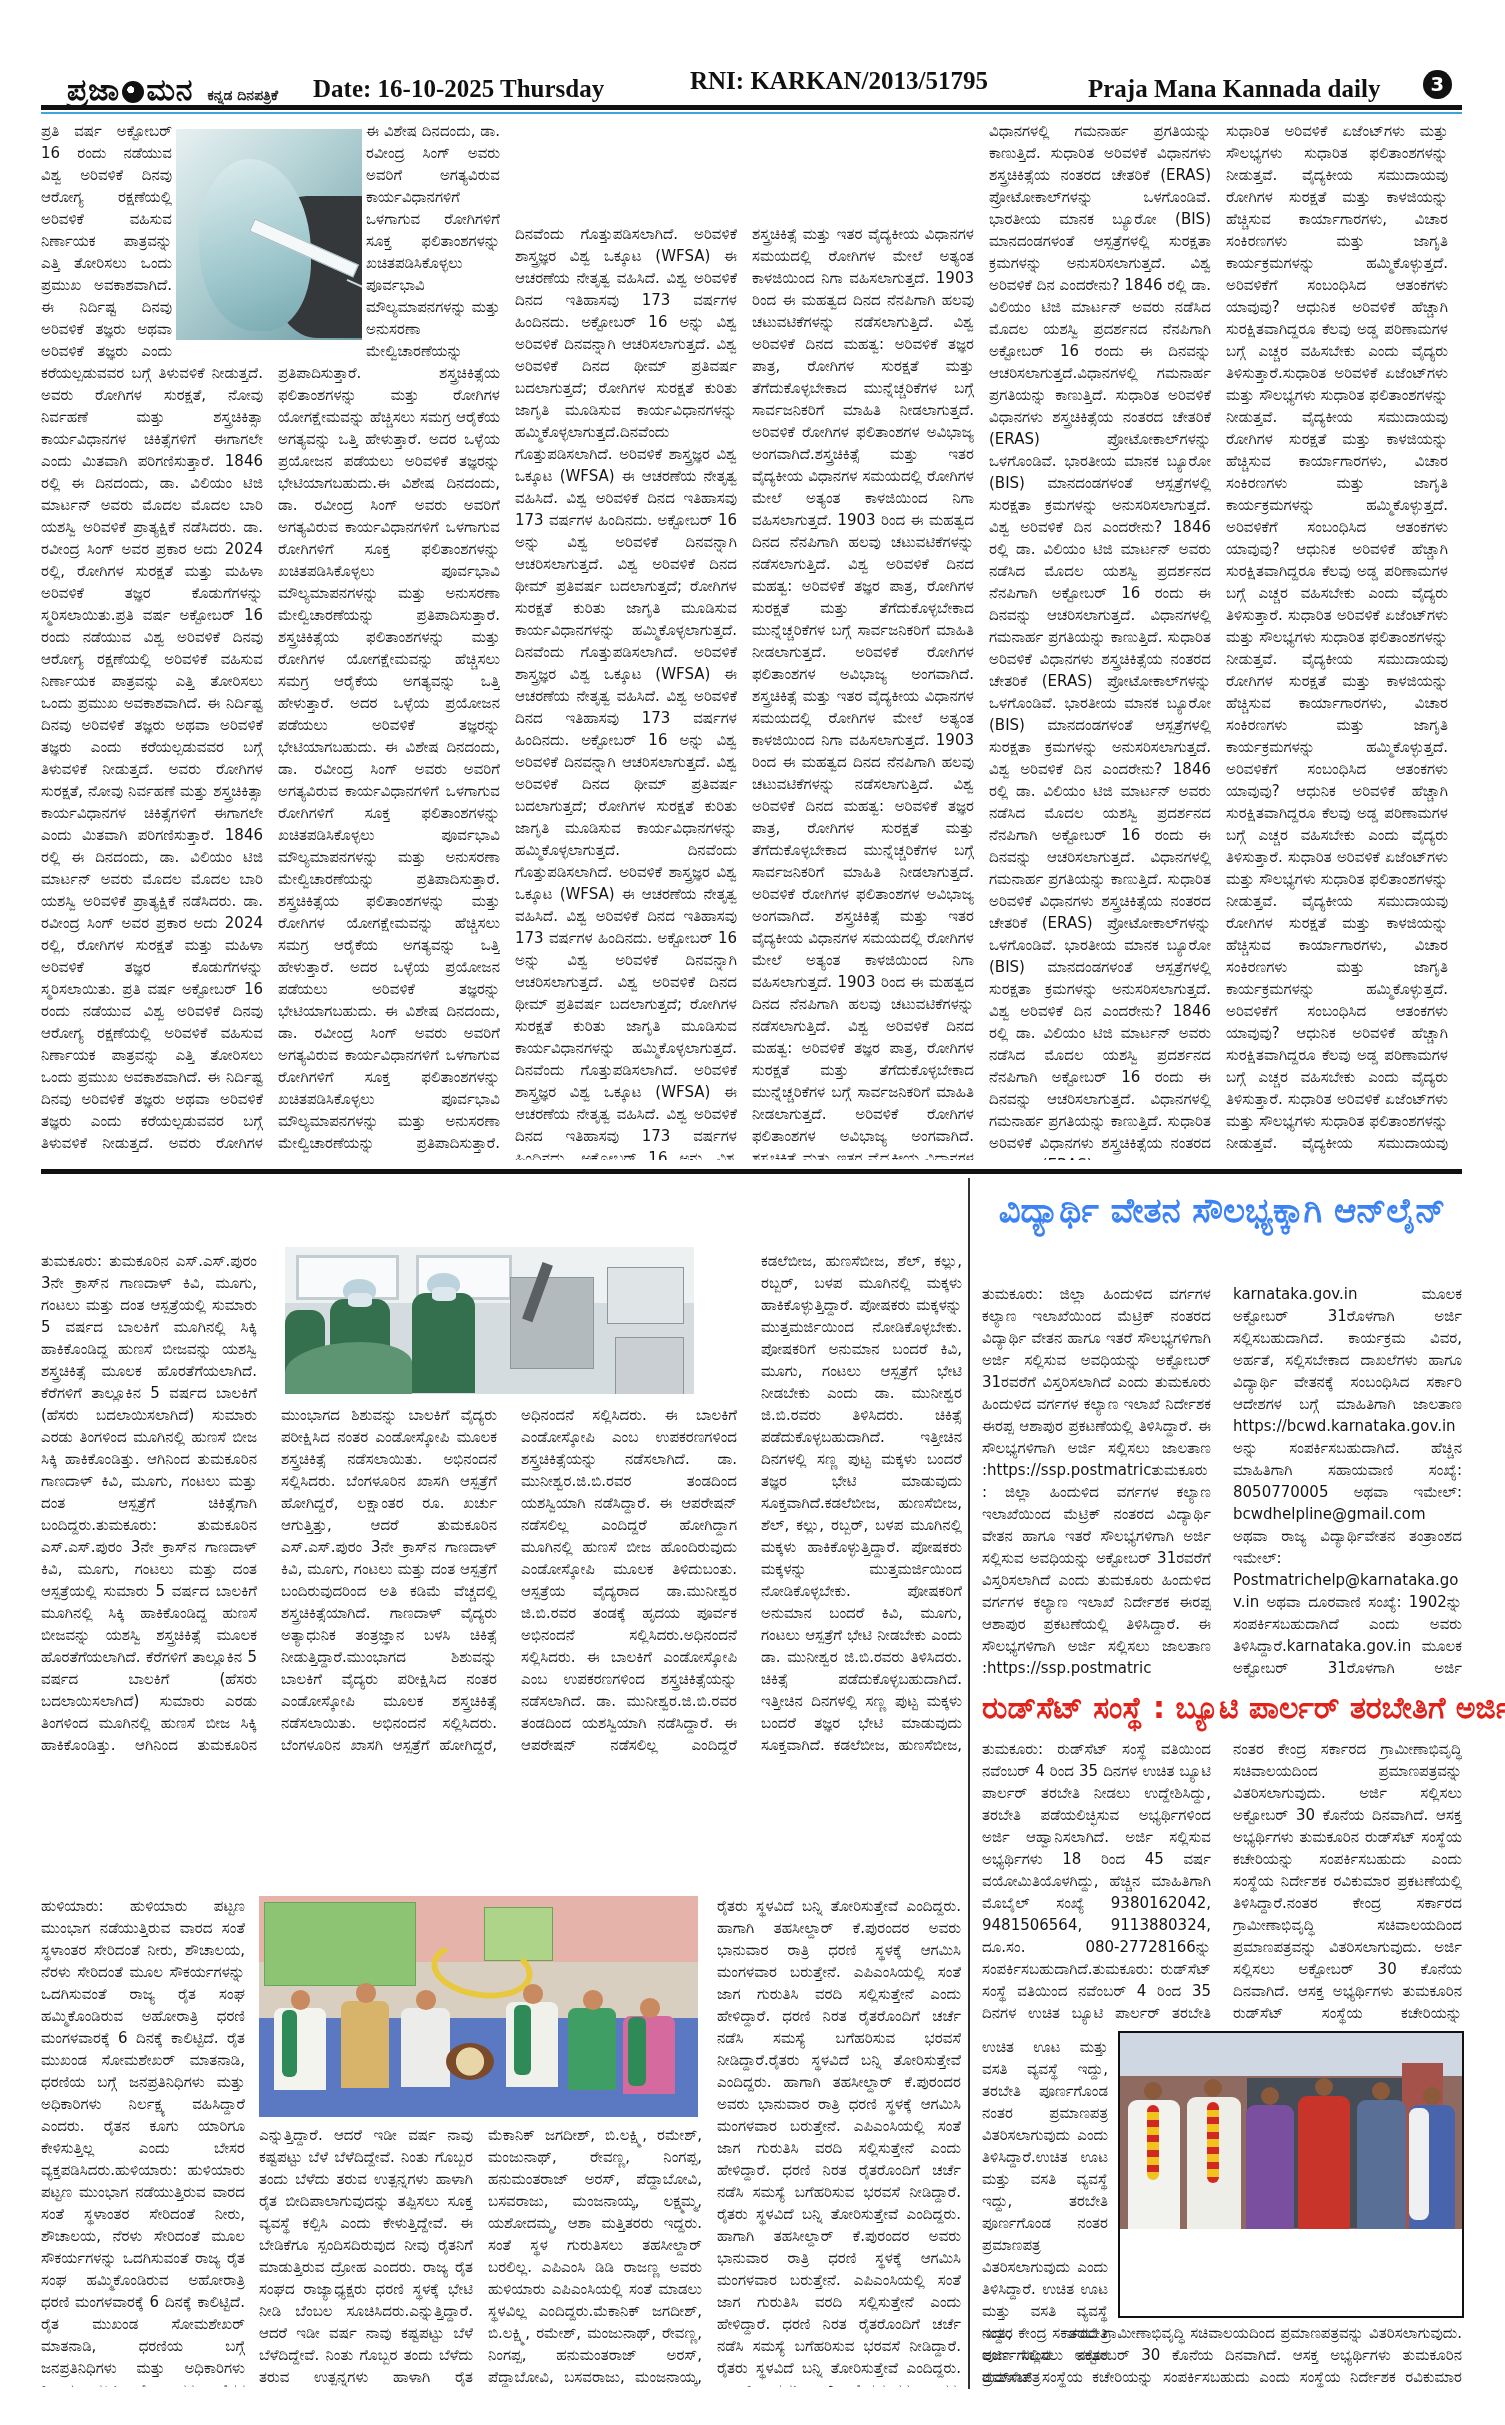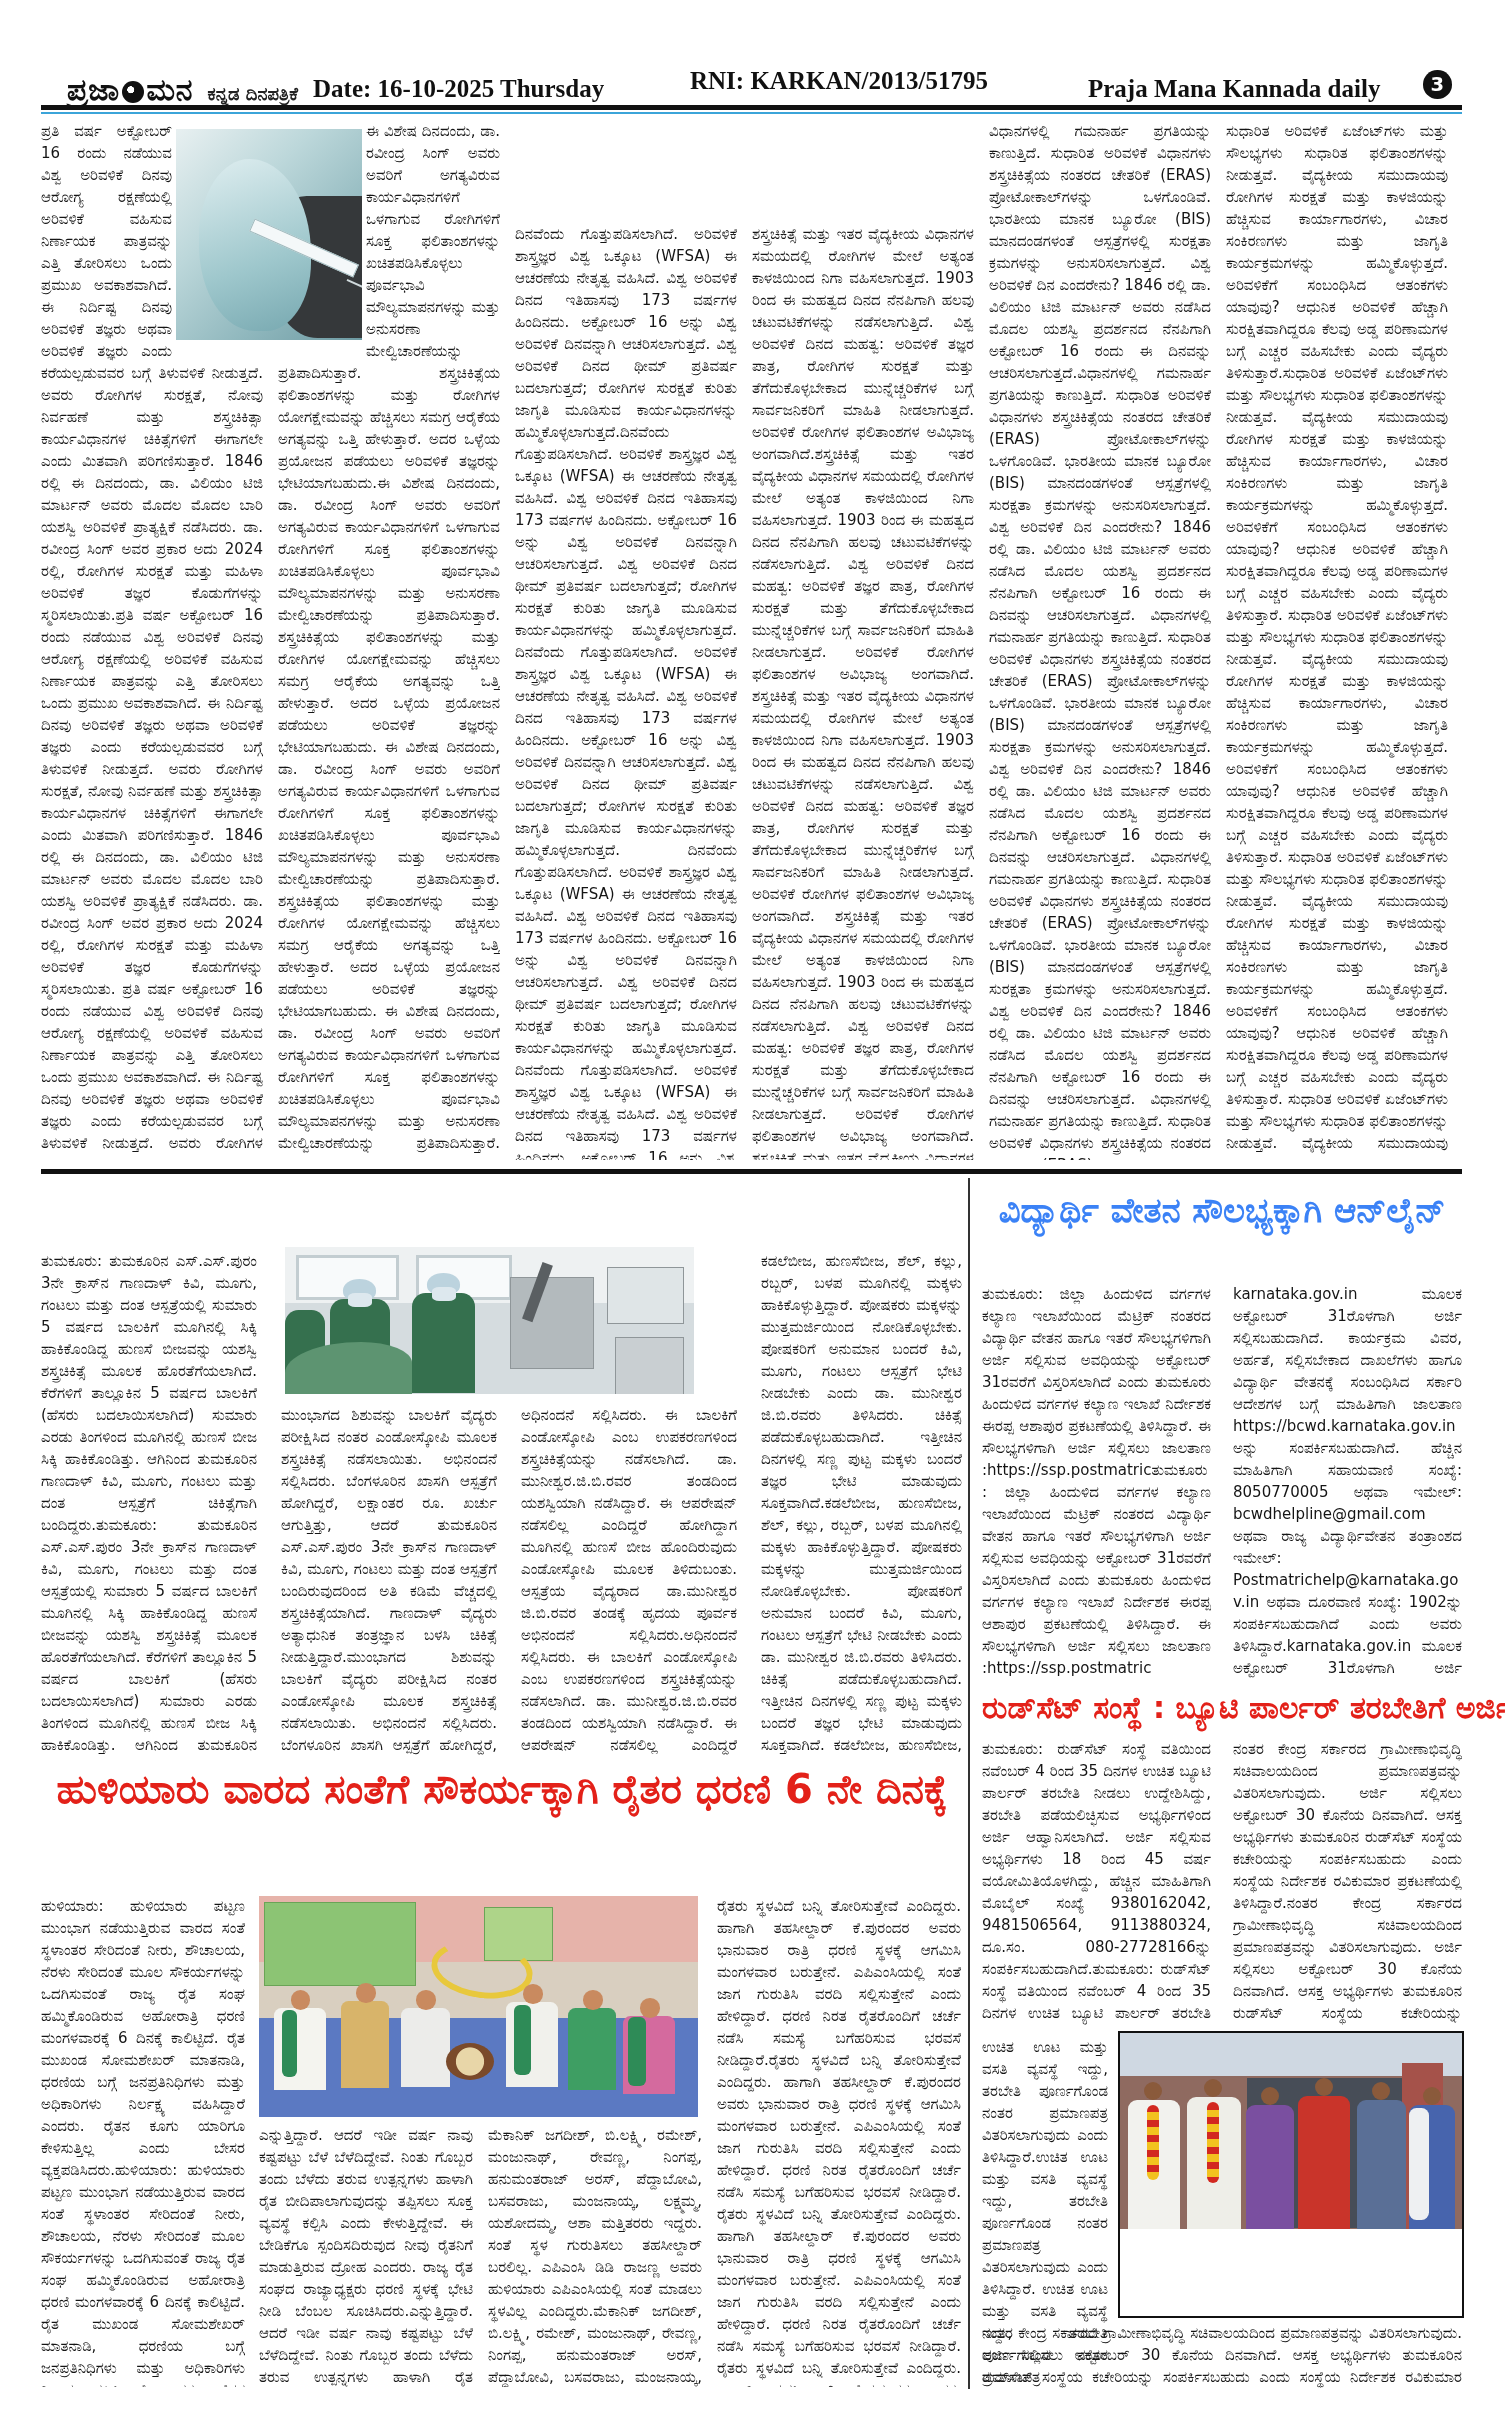--- a/index.html
+++ b/index.html
@@ -1,21 +1,21 @@
 <!DOCTYPE html>
 <html style="--headline-red: #e32119; --accent-blue: #3ba4d9;font-size:12px"><head>
 <meta charset="utf-8">
 <style>
   html,body{margin:0;padding:0;background:#e9e9e9;}
   .page{position:relative;width:1505px;height:2426px;background:#ffffff;overflow:hidden;
         font-family:"DejaVu Sans",sans-serif;color:#1a1a1a;}
   .abs{position:absolute;}
   
   .logo-main{font-weight:bold;font-size:30px;letter-spacing:0.7px;color:#111;}
-  .logo-sub{font-size:18px;font-weight:bold;color:#222;}
+  .logo-sub{font-size:14px;font-weight:bold;color:#222;}
   .emblem{display:inline-block;width:22.5px;height:22.5px;border-radius:50%;
           background:radial-gradient(circle at 40% 40%, #fff 0 18%, #111 20% 100%);
           vertical-align:-3px;margin:0 2.2px;}
   .hdr-latin{font-family:"Liberation Serif",serif;font-weight:bold;font-size:25px;color:#111;}
   .page-badge{width:28.5px;height:28.5px;border-radius:50%;background:#111;color:#fff;
               font-weight:bold;font-size:19.5px;display:flex;align-items:center;justify-content:center;}
   .rule{background:#111;}
   .blue-line{background:var(--accent-blue,#3ba4d9);}
   
   .col{font-size:15px;line-height:22px;text-align:justify;overflow:hidden;
@@ -185,21 +185,20 @@
       <div class="p" style="left:289px;top:72px;width:46px;height:124px;background:#4764ad;"></div>
       <div style="position:absolute;left:289px;top:75px;width:19.5px;height:112px;background:#eef0f2;border-radius:7.5px;"></div>
       <div class="head" style="left:303px;top:54px;"></div>
     </div>
   </div>
 
   <div class="abs col" style="left:982px;top:2322px;width:480px;height:66px;">
     <span>ನಂತರ ಕೇಂದ್ರ ಸರ್ಕಾರದ ಗ್ರಾಮೀಣಾಭಿವೃದ್ಧಿ ಸಚಿವಾಲಯದಿಂದ ಪ್ರಮಾಣಪತ್ರವನ್ನು ವಿತರಿಸಲಾಗುವುದು. ಅರ್ಜಿ ಸಲ್ಲಿಸಲು ಅಕ್ಟೋಬರ್ 30 ಕೊನೆಯ ದಿನವಾಗಿದೆ. ಆಸಕ್ತ ಅಭ್ಯರ್ಥಿಗಳು ತುಮಕೂರಿನ ರುಡ್‌ಸೆಟ್ ಸಂಸ್ಥೆಯ ಕಚೇರಿಯನ್ನು ಸಂಪರ್ಕಿಸಬಹುದು ಎಂದು ಸಂಸ್ಥೆಯ ನಿರ್ದೇಶಕ ರವಿಕುಮಾರ ಪ್ರಕಟಣೆಯಲ್ಲಿ ತಿಳಿಸಿದ್ದಾರೆ.</span>
   </div>
 
-  <div class="abs hl hl-red" style="left:41px;top:1763px;width:922px;font-size:40px;line-height:52px;">ಹುಳಿಯಾರು ವಾರದ ಸಂತೆಗೆ ಸೌಕರ್ಯಕ್ಕಾಗಿ ರೈತರ ಧರಣಿ 6 ನೇ ದಿನಕ್ಕೆ</div>
 
   <div class="abs photo ph-protest" style="left:259px;top:1896px;width:439px;height:221px;">
     <div class="banner" style="left:4.5px;top:6px;width:150px;height:82px;"></div>
     <div class="banner" style="left:225px;top:10.5px;width:67px;height:52px;background:#aed489;"></div>
     <div class="garland-arc" style="left:172px;top:45px;transform:rotate(8deg);"></div>
     <div class="person" style="left:15px;top:112px;width:52px;height:82px;background:#f4f4ef;"></div>
     <div class="head" style="left:31.5px;top:94px;"></div>
     <div style="position:absolute;left:22.5px;top:114px;width:15px;height:67px;background:#2e8b57;border-radius:6px;"></div>
     <div class="person" style="left:82px;top:105px;width:48px;height:87px;background:#d8b46a;"></div>
     <div class="head" style="left:97px;top:87px;"></div>

